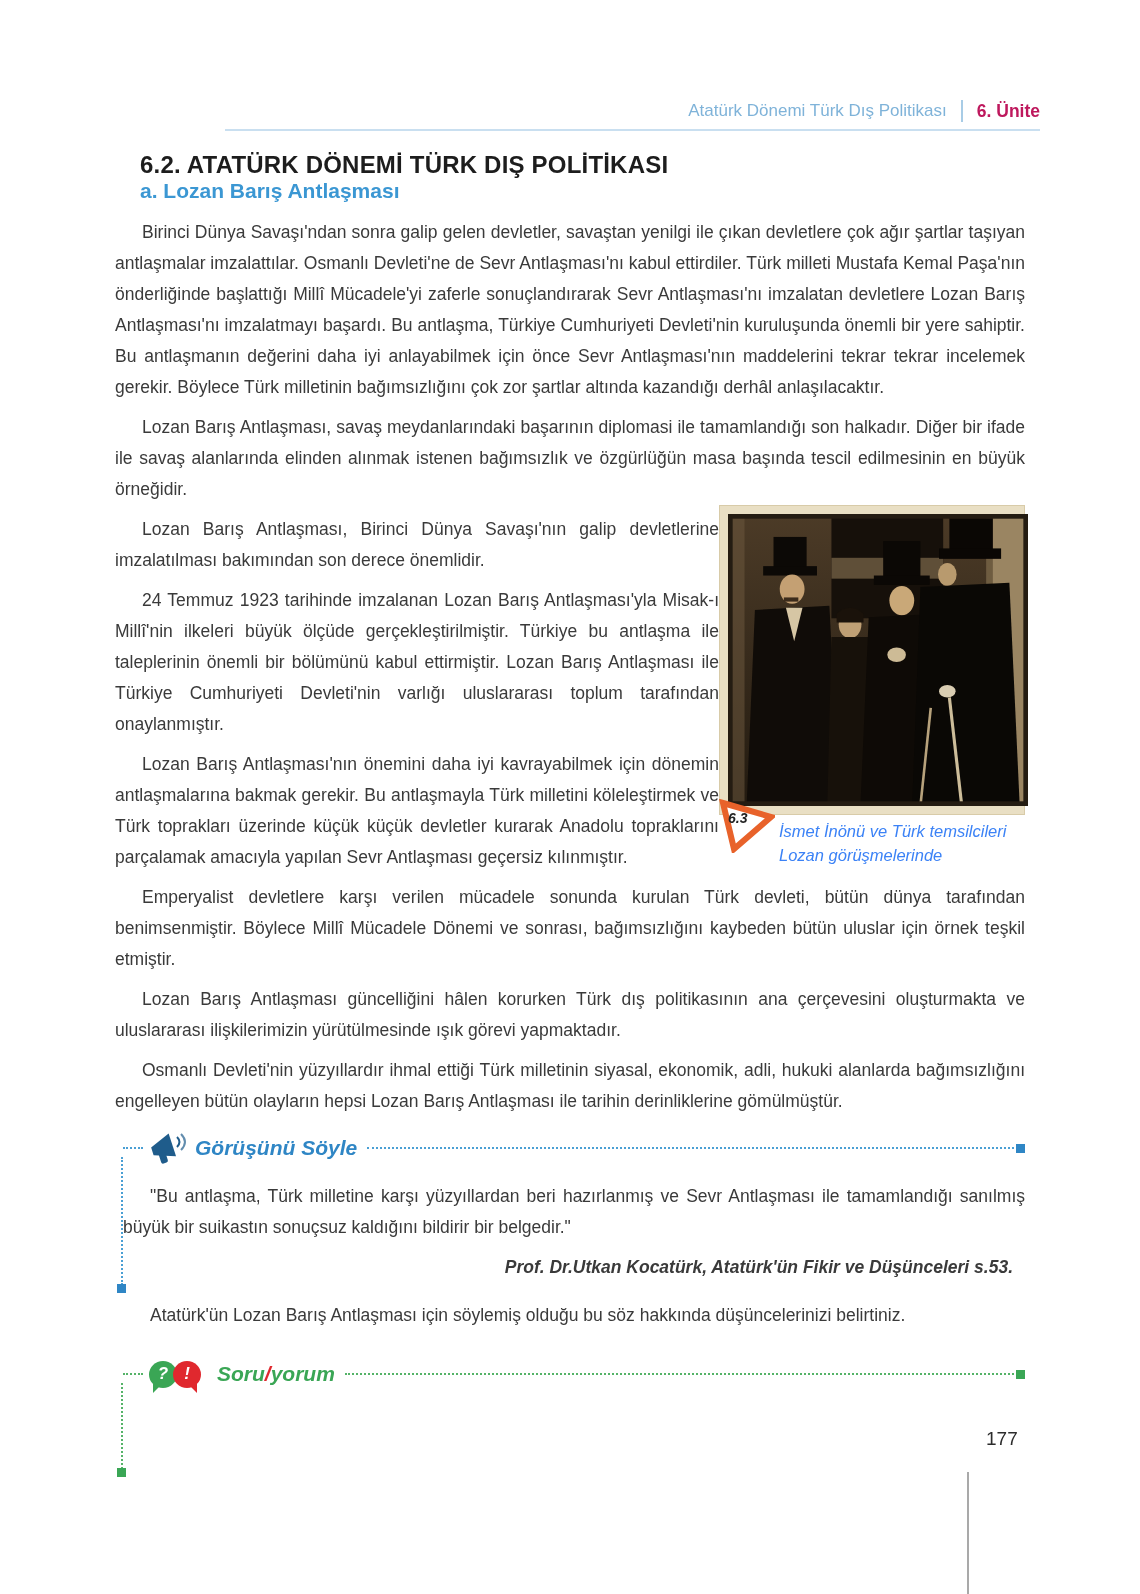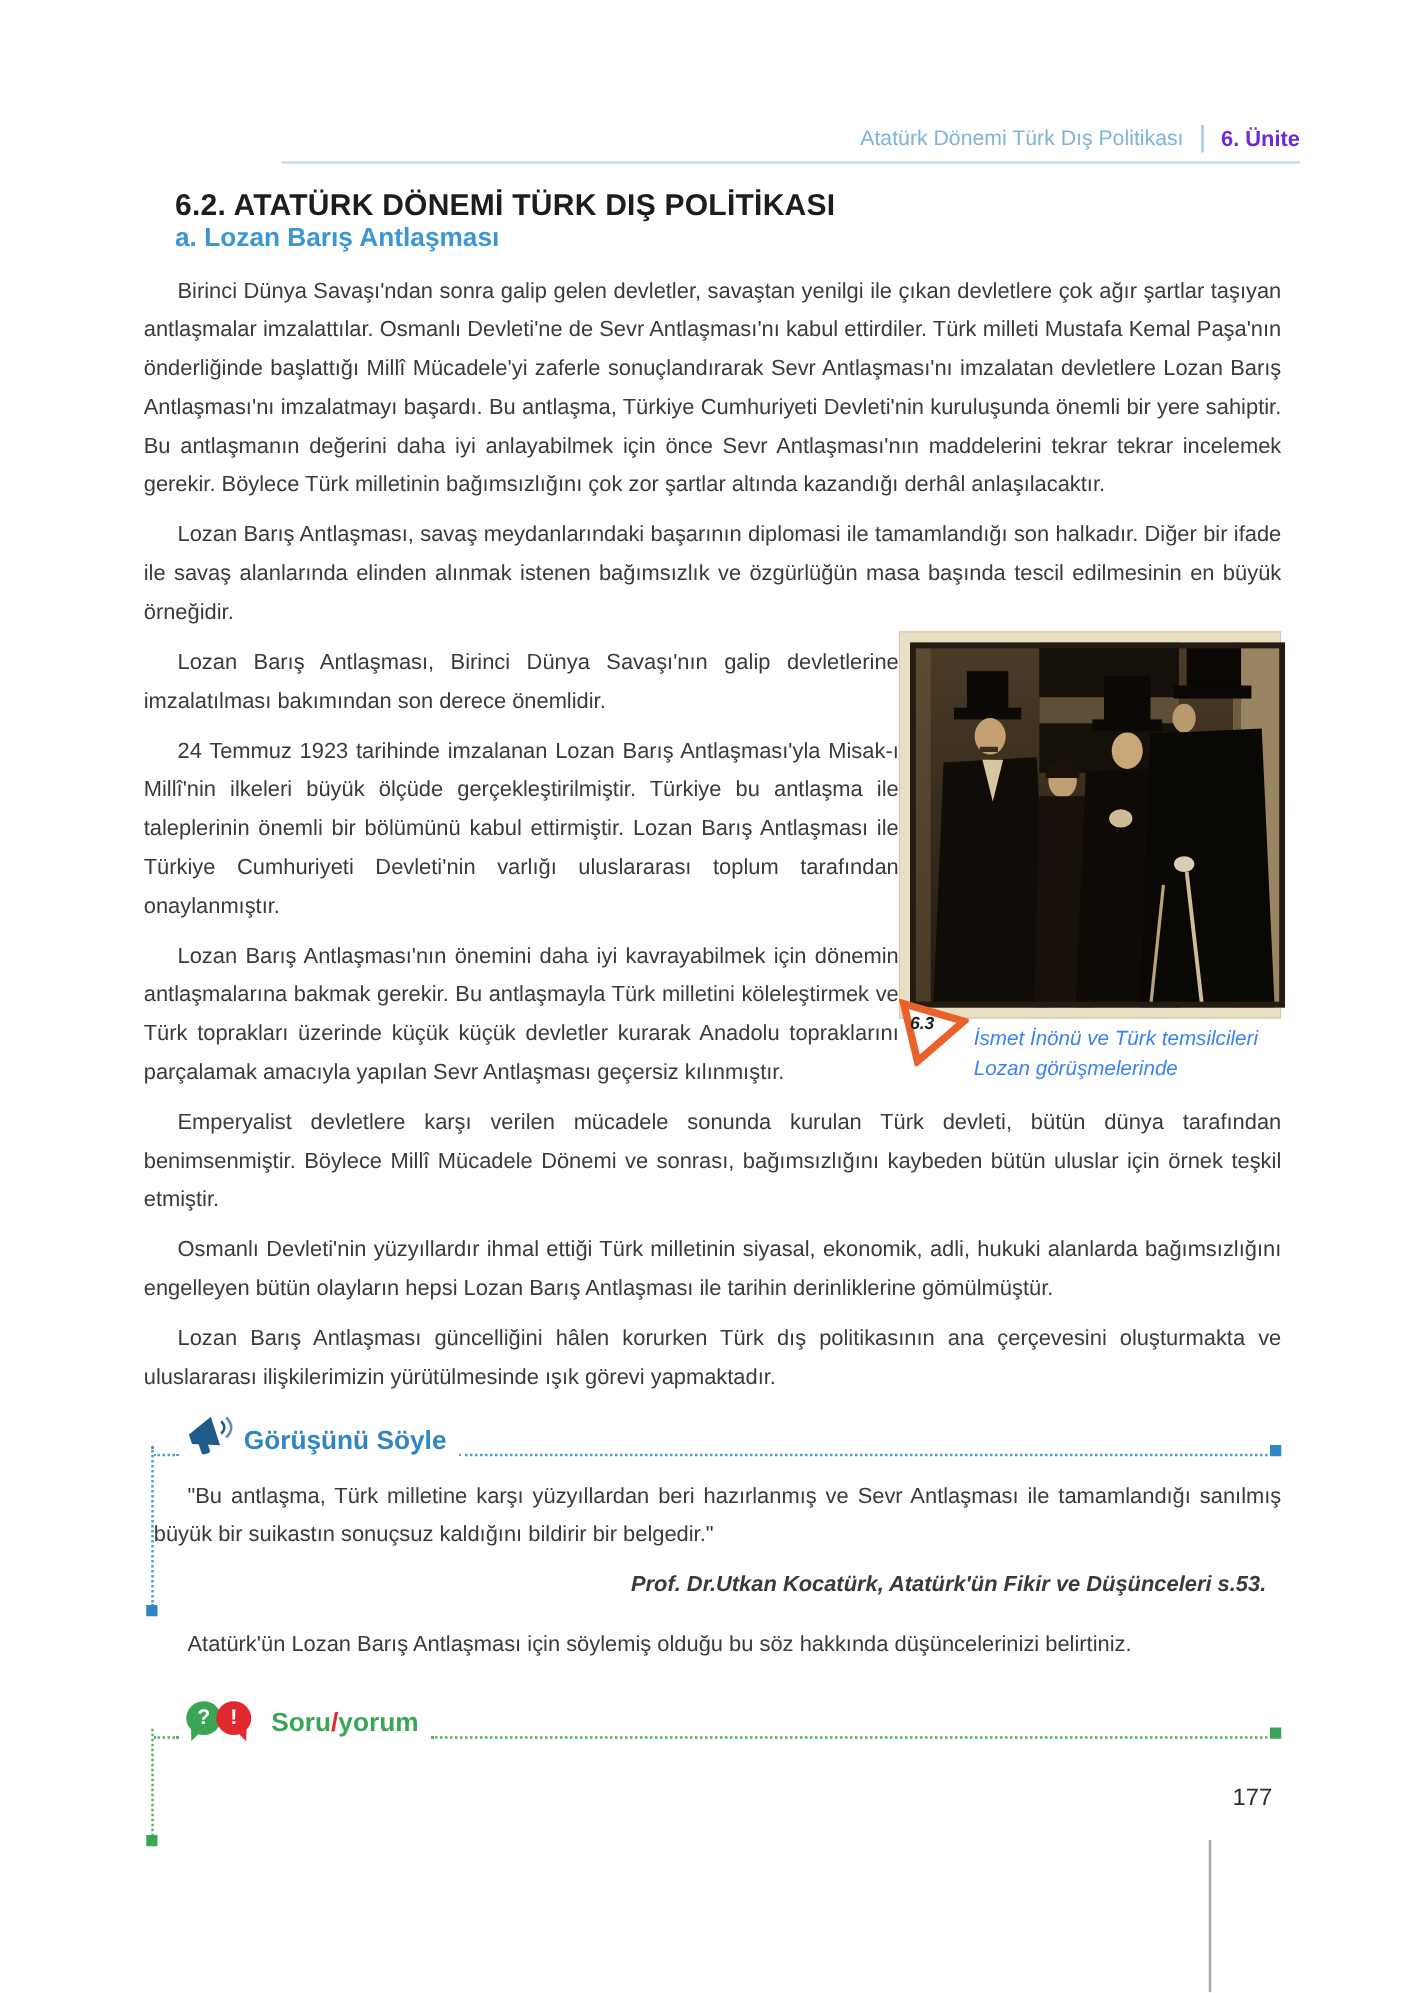--- a/index.html
+++ b/index.html
@@ -8,21 +8,21 @@
     font-family:"Liberation Sans",sans-serif;color:#3a3a3a;overflow:hidden;
   }
   
   .hdr{
     margin:100px 100px 0 225px;
     display:flex;justify-content:flex-end;align-items:center;
     border-bottom:2px solid #c9dff0;padding-bottom:7px;
   }
   .hdr-crumb{color:#7fb3d9;font-size:17px;}
   .hdr-sep{width:2px;height:22px;background:#a8cce6;margin:0 14px;}
-  .hdr-unit{color:#6d28d9;font-size:17.5px;font-weight:bold;}
+  .hdr-unit{color:#be185d;font-size:17.5px;font-weight:bold;}
   
   .content{margin:0 115px;}
   .title{margin:20px 0 0 25px;font-size:24px;font-weight:bold;color:#1d1d1d;letter-spacing:.2px;}
   .subtitle{margin:0 0 0 25px;font-size:21px;font-weight:bold;color:#3b97d3;}
   
   .para{
     margin:9px 0 0 0;font-size:17.5px;line-height:31px;text-align:justify;
     text-indent:27px;color:#3a3a3a;
   }
   .para.first{margin-top:14px;}
@@ -31,21 +31,21 @@
   .figure{float:right;width:306px;margin:8px 0 2px 24px;}
   .photo-mat{background:#e9dfc4;padding:9px;box-shadow:0 0 0 1px #d8cba8 inset;}
   .photo{display:block;width:300px;height:292px;}
   .fig-caption-row{display:flex;margin-top:-16px;align-items:flex-start;}
   .fig-marker{flex:0 0 56px;width:56px;height:54px;position:relative;}
   .fig-caption{
     margin:20px 0 0 4px;font-size:16.5px;font-style:italic;color:#3b82f6;line-height:24px;
   }
   
   .secbox{position:relative;margin:14px 0 0 0;padding-left:8px;}
-  .sec-head{display:flex;align-items:flex-end;}
+  .sec-head{display:flex;align-items:center;font-style:italic;}
   .lead-dots{width:20px;border-top:2px dotted;margin-right:6px;}
   .sec-title{font-size:21px;font-weight:bold;margin:0 10px 0 8px;white-space:nowrap;}
   .dotfill{flex:1;border-top:2px dotted;}
   .endsq{width:9px;height:9px;margin-left:2px;}
   .vrail{position:absolute;left:6px;top:26px;border-left:2px dotted;}
   .vrail .railsq{position:absolute;left:-6px;bottom:-8px;width:9px;height:9px;}
   .blue .lead-dots,.blue .dotfill{border-color:#4a9fd4;}
   .blue .sec-title{color:#2f86c5;}
   .blue .endsq{background:#2f86c5;}
   .blue .vrail{border-color:#4a9fd4;}
@@ -146,22 +146,22 @@
         </span>
         <span class="fig-caption">İsmet İnönü ve Türk temsilcileri Lozan görüşmelerinde</span>
       </figcaption>
     </figure>
 
     <p class="para">Lozan Barış Antlaşması, Birinci Dünya Savaşı'nın galip devletlerine imzalatılması bakımından son derece önemlidir.</p>
     <p class="para">24 Temmuz 1923 tarihinde imzalanan Lozan Barış Antlaşması'yla Misak-ı Millî'nin ilkeleri büyük ölçüde gerçekleştirilmiştir. Türkiye bu antlaşma ile taleplerinin önemli bir bölümünü kabul ettirmiştir. Lozan Barış Antlaşması ile Türkiye Cumhuriyeti Devleti'nin varlığı uluslararası toplum tarafından onaylanmıştır.</p>
     <p class="para">Lozan Barış Antlaşması'nın önemini daha iyi kavrayabilmek için dönemin antlaşmalarına bakmak gerekir. Bu antlaşmayla Türk milletini köleleştirmek ve Türk toprakları üzerinde küçük küçük devletler kurarak Anadolu topraklarını parçalamak amacıyla yapılan Sevr Antlaşması geçersiz kılınmıştır.</p>
 
     <p class="para clearfix">Emperyalist devletlere karşı verilen mücadele sonunda kurulan Türk devleti, bütün dünya tarafından benimsenmiştir. Böylece Millî Mücadele Dönemi ve sonrası, bağımsızlığını kaybeden bütün uluslar için örnek teşkil etmiştir.</p>
+    <p class="para">Lozan Barış Antlaşması güncelliğini hâlen korurken Türk dış politikasının ana çerçevesini oluşturmakta ve uluslararası ilişkilerimizin yürütülmesinde ışık görevi yapmaktadır.</p>
     <p class="para">Osmanlı Devleti'nin yüzyıllardır ihmal ettiği Türk milletinin siyasal, ekonomik, adli, hukuki alanlarda bağımsızlığını engelleyen bütün olayların hepsi Lozan Barış Antlaşması ile tarihin derinliklerine gömülmüştür.</p>
-    <p class="para">Lozan Barış Antlaşması güncelliğini hâlen korurken Türk dış politikasının ana çerçevesini oluşturmakta ve uluslararası ilişkilerimizin yürütülmesinde ışık görevi yapmaktadır.</p>
 
     <div class="secbox blue">
       <div class="vrail" style="height:128px;">
         <span class="railsq"></span>
       </div>
       <div class="sec-head">
         <span class="lead-dots"></span>
         <svg class="mega-icon" viewBox="0 0 38 34" aria-hidden="true">
           <g transform="rotate(-18 17 17)" fill="#1f5c8b">
             <path d="M3 12 L24 4 L24 28 L3 20 Z"></path>

